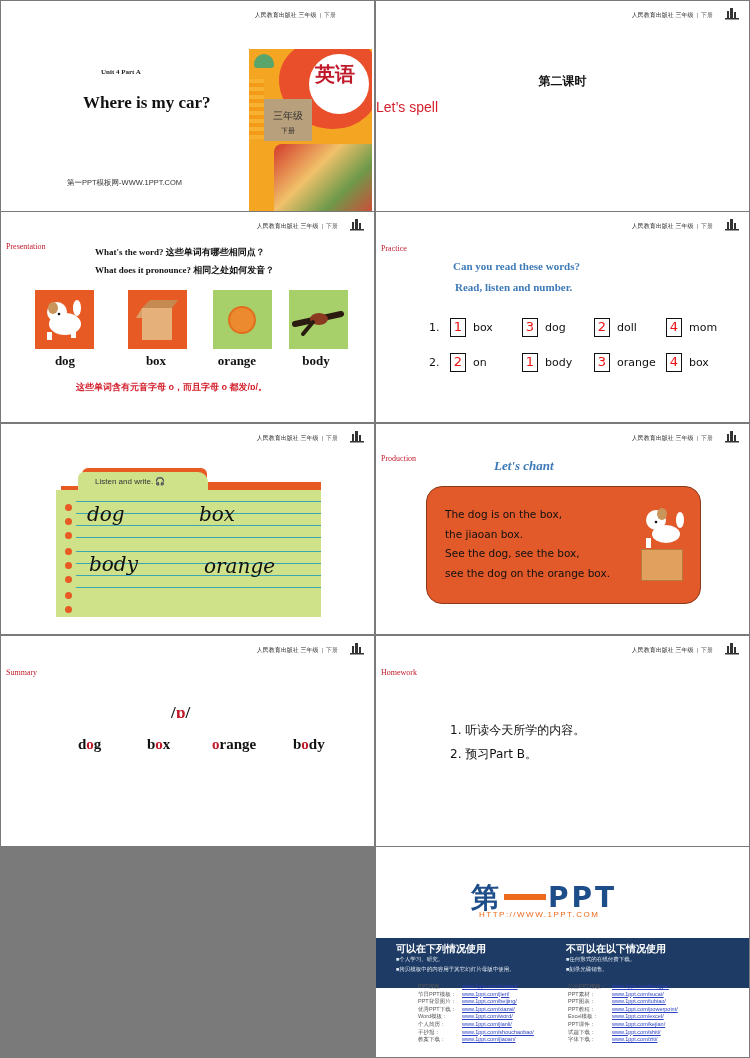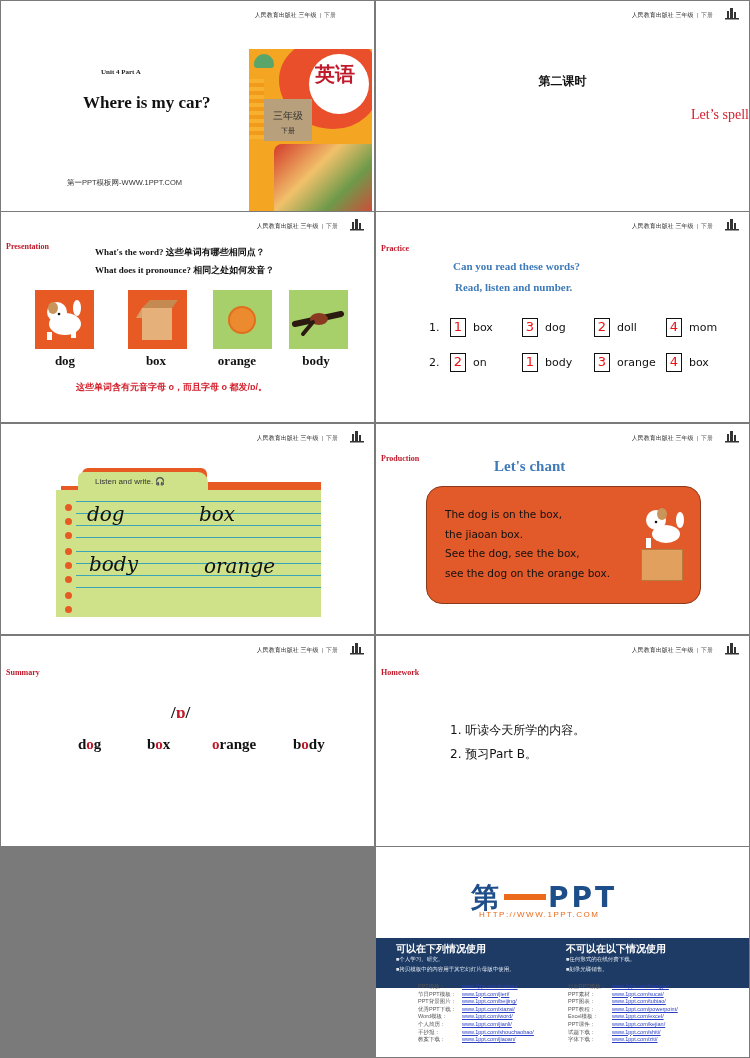--- a/index.html
+++ b/index.html
@@ -17,39 +17,39 @@
   .s8 { left: 376px; top: 636px; }
   .s9 { left: 1px; top: 847px; height: 210px; }
   .s10 { left: 376px; top: 847px; height: 210px; }
 
   .hdr { position: absolute; top: 10px; right: 36px; font-size: 6px; color: #222; white-space: nowrap; }
   .hdr .sep { color: #666; margin: 0 3px; }
   .hdr .lower { color: #666; }
   .bld { position: absolute; top: 7px; right: 10px; width: 14px; height: 12px; }
   .s1 .hdr { right: 38px; }
 
-  .tag { position: absolute; left: 5px; top: 30px; font-family: "Liberation Serif", serif; font-weight: bold; color: #c0192a; font-size: 8px; }
+  .tag { position: absolute; left: 5px; top: 30px; font-family: "Liberation Serif", serif; font-weight: normal; color: #c0192a; font-size: 8px; }
 
   
   .unit { position: absolute; left: 100px; top: 67px; font-family: "Liberation Serif", serif; font-weight: bold; font-size: 7px; color: #222; }
   .title1 { position: absolute; left: 57px; top: 92px; font-family: "Liberation Serif", serif; font-weight: bold; font-size: 17px; color: #111; margin-left: 25px; }
   .site1 { position: absolute; left: 66px; top: 177px; font-size: 7.5px; color: #333; }
   .book { position: absolute; left: 248px; top: 48px; width: 123px; height: 162px; background: #f4a623; overflow: hidden; }
   .book .blob1 { position: absolute; left: 30px; top: -10px; width: 100px; height: 90px; background: #e94f2a; border-radius: 50% 40% 50% 60%; }
   .book .circle { position: absolute; left: 60px; top: 5px; width: 60px; height: 60px; background: #fff; border-radius: 50%; }
   .book .eng { position: absolute; left: 66px; top: 12px; font-family: "Liberation Serif", serif; font-weight: bold; font-size: 20px; color: #c0192a; }
   .book .grade { position: absolute; left: 15px; top: 50px; width: 48px; height: 42px; background: #b9a07c; font-family: "Liberation Serif", serif; color: #333; font-size: 10px; text-align: center; padding-top: 10px; line-height: 14px; }
   .book .grade .sub { font-size: 7px; }
   .book .art { position: absolute; left: 25px; top: 95px; width: 100px; height: 67px; background: linear-gradient(135deg, #d33a2a, #f1c16b 40%, #6e9a4a 70%, #d14b3a); border-radius: 8px 0 0 0; }
   .book .logo { position: absolute; left: 5px; top: 5px; width: 20px; height: 14px; background: #5aa56a; border-radius: 10px 10px 3px 3px; }
   .book .strip { position: absolute; left: 0; top: 30px; width: 15px; height: 60px; background: repeating-linear-gradient(0deg, #f8b030 0 4px, #f29a1a 4px 8px); }
 
   
   .lesson { position: absolute; width: 100%; text-align: center; top: 72px; font-weight: bold; font-size: 12px; color: #111; }
-  .spell { position: absolute; width: 100%; text-align: right; top: 106px; font-family: Liberation Serif, serif; font-size: 14px; color: #d41f2b; }
+  .spell { position: absolute; width: 100%; text-align: left; top: 98px; font-family: Liberation Sans, sans-serif; font-size: 14px; color: #d41f2b; }
 
   
   .q { position: absolute; left: 94px; font-family: "Liberation Serif", serif; font-weight: bold; font-size: 9px; color: #111; }
   .q .cn { font-family: "DejaVu Sans", sans-serif; }
   .pic { position: absolute; top: 78px; width: 59px; height: 59px; }
   .pic.orange-bg { background: #e85a24; }
   .pic.green-bg { background: #a7cf6a; }
   .word { position: absolute; top: 141px; font-family: "Liberation Serif", serif; font-weight: bold; font-size: 13px; color: #111; width: 80px; text-align: center; }
   .note3 { position: absolute; left: 75px; top: 169px; font-weight: bold; font-size: 9px; color: #d41f2b; }
 
@@ -65,21 +65,21 @@
   .nb-tab { position: absolute; left: 77px; top: 48px; width: 130px; height: 22px; background: #cfe28a; border-radius: 6px 10px 0 0; }
   .nb-tab-orange { position: absolute; left: 81px; top: 44px; width: 125px; height: 10px; background: #e85a24; border-radius: 6px 6px 0 0; }
   .nb-top-orange { position: absolute; left: 200px; top: 58px; width: 120px; height: 8px; background: #e85a24; }
   .nb-top-orange2 { position: absolute; left: 60px; top: 62px; width: 20px; height: 5px; background: #e85a24; }
   .nb-title { position: absolute; left: 94px; top: 53px; font-size: 8px; color: #333; }
   .nb-line { position: absolute; left: 75px; width: 245px; height: 1px; background: #3aa5b5; }
   .nb-hole { position: absolute; left: 64px; width: 7px; height: 7px; border-radius: 50%; background: #e85a24; }
   .hand { position: absolute; font-family: "DejaVu Serif", serif; font-style: italic; font-size: 20px; color: #111; }
 
   
-  .chant-title { position: absolute; left: 118px; top: 34px; font-family: "Liberation Serif", serif; font-weight: bold; font-size: 15px; color: #3e7ab8; }
+  .chant-title { position: absolute; left: 118px; top: 34px; font-family: "Liberation Serif", serif; font-weight: bold; font-size: 13px; color: #3e7ab8; font-style: italic; }
   .chant-box { position: absolute; left: 50px; top: 62px; width: 275px; height: 118px; background: #e2592a; border-radius: 16px; border: 1px solid #8a3a1a; }
   .chant-line { position: absolute; left: 69px; font-family: "DejaVu Sans", sans-serif; font-size: 10.5px; color: #111; }
   .chant-box-img { position: absolute; left: 265px; top: 125px; width: 42px; height: 32px; background: #e2a05e; border: 1px solid #b47a3e; }
 
   
   .ipa { position: absolute; left: 170px; top: 67px; font-family: "Liberation Serif", serif; font-weight: bold; font-size: 17px; color: #111; }
   .ipa .r { color: #c0192a; }
   .sword { position: absolute; top: 100px; font-family: "Liberation Serif", serif; font-weight: bold; font-size: 15px; color: #111; }
   .sword .r { color: #c0192a; }
 

